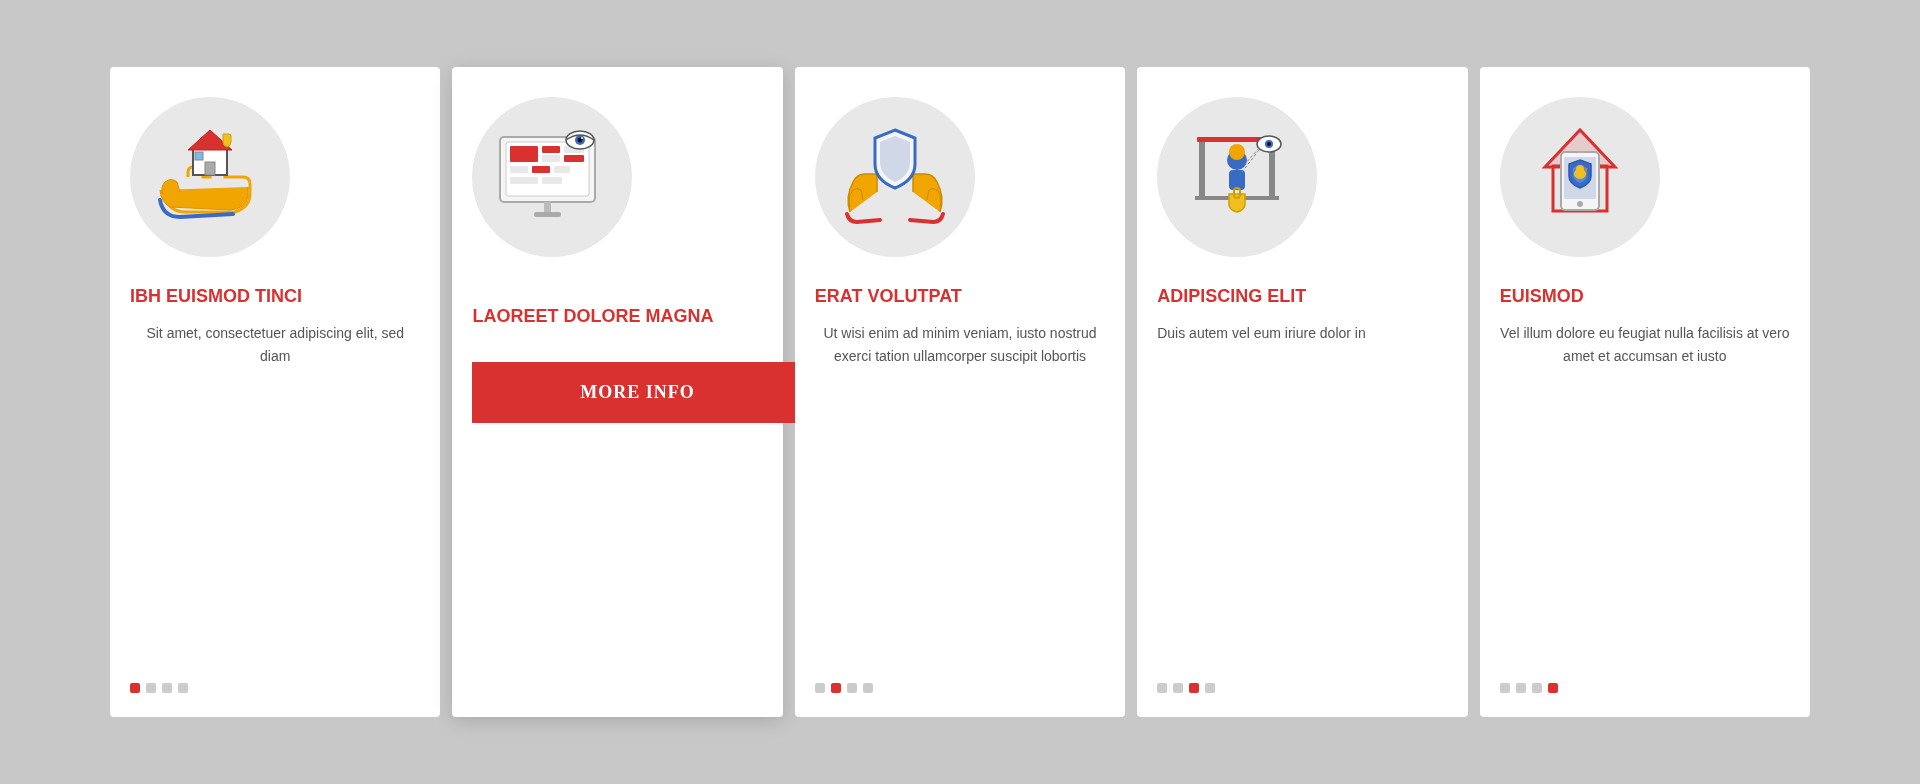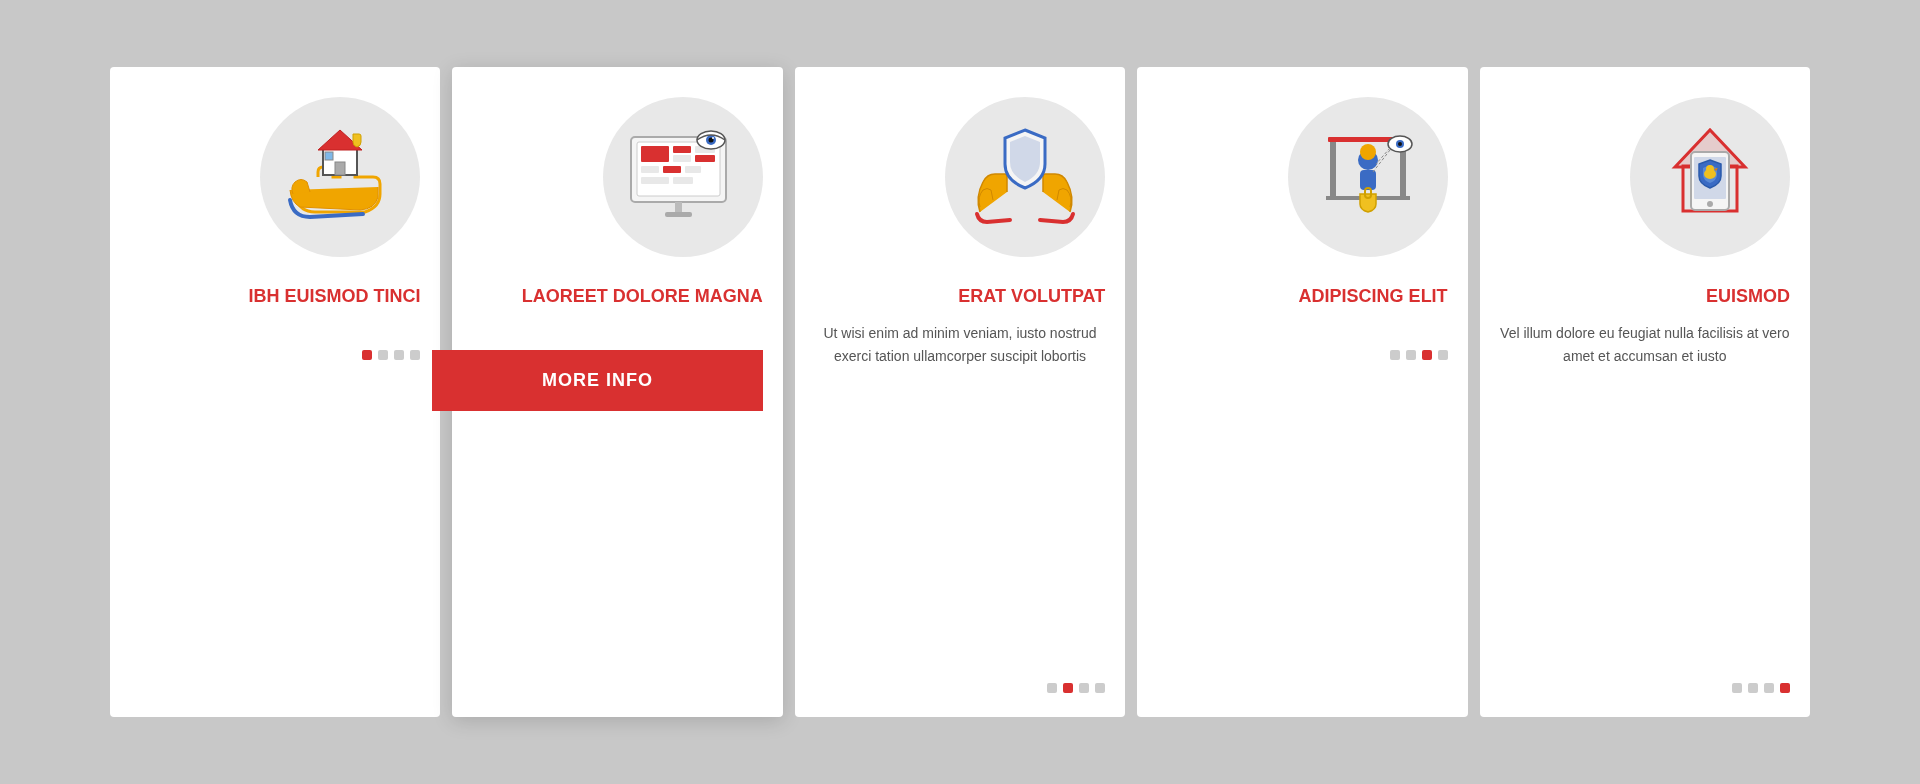--- a/index.html
+++ b/index.html
@@ -18,27 +18,28 @@
       align-items: flex-start;
       max-width: 1700px;
       width: 100%;
     }
     .card {
       background: #ffffff;
       border-radius: 4px;
       flex: 1;
       display: flex;
       flex-direction: column;
-      align-items: flex-end;
+      align-items: flex-start;
       padding: 30px 20px 24px;
       min-height: 650px;
       position: relative;
     }
     .card.active {
       box-shadow: 0 4px 20px rgba(0,0,0,0.15);
+      gap: 20px;
     }
     .icon-circle {
       width: 160px;
       height: 160px;
       border-radius: 50%;
       background-color: #e8e8e8;
       display: flex;
       align-items: center;
       justify-content: center;
       margin-bottom: 28px;
@@ -78,22 +79,22 @@
       background: #d93030;
       color: #fff;
       font-size: 18px;
       font-weight: 700;
       text-transform: uppercase;
       letter-spacing: 1px;
       border: none;
       width: calc(100% + 40px);
       padding: 20px 0;
       cursor: pointer;
-      margin-top: 28px;
       text-align: center;
+      font-family: Liberation Serif, serif;
     }
     
     svg { overflow: visible; }
   </style>
 </head>
 <body>
 
 <div class="cards-container">
 
   <div class="card">
@@ -112,20 +113,21 @@
         <polygon points="33,28 55,8 77,28" fill="#d93030" stroke="#c02020" stroke-width="1"></polygon>
 
         <rect x="50" y="40" width="10" height="13" fill="#aaa" stroke="#888" stroke-width="1"></rect>
 
         <rect x="40" y="30" width="8" height="8" fill="#7eb8e8" stroke="#888" stroke-width="1"></rect>
 
         <path d="M68,12 L74,12 Q76,12 76,14 L76,20 Q76,24 72,25 Q68,24 68,20 Z" fill="#f0c020" stroke="#d0a000" stroke-width="1"></path>
       </svg>
     </div>
     <div class="card-title">IBH EUISMOD TINCI</div>
+    <div class="card-text">Sit amet, consectetuer adipiscing elit, sed diam</div>
     <div class="dots-row">
       <div class="dot active"></div>
       <div class="dot"></div>
       <div class="dot"></div>
       <div class="dot"></div>
     </div>
   </div>
 
   <div class="card active">
     <div class="icon-circle">
@@ -212,20 +214,21 @@
 
         <ellipse cx="92" cy="22" rx="12" ry="8" fill="white" stroke="#555" stroke-width="1.5"></ellipse>
         <circle cx="92" cy="22" r="4" fill="#3a6bc4"></circle>
         <circle cx="92" cy="22" r="2" fill="#111"></circle>
 
         <line x1="82" y1="26" x2="68" y2="42" stroke="#888" stroke-width="1" stroke-dasharray="3,2"></line>
         <line x1="82" y1="28" x2="65" y2="50" stroke="#888" stroke-width="1" stroke-dasharray="3,2"></line>
       </svg>
     </div>
     <div class="card-title">ADIPISCING ELIT</div>
+    <div class="card-text">Duis autem vel eum iriure dolor in</div>
     <div class="dots-row">
       <div class="dot"></div>
       <div class="dot"></div>
       <div class="dot active"></div>
       <div class="dot"></div>
     </div>
   </div>
 
   <div class="card">
     <div class="icon-circle">

